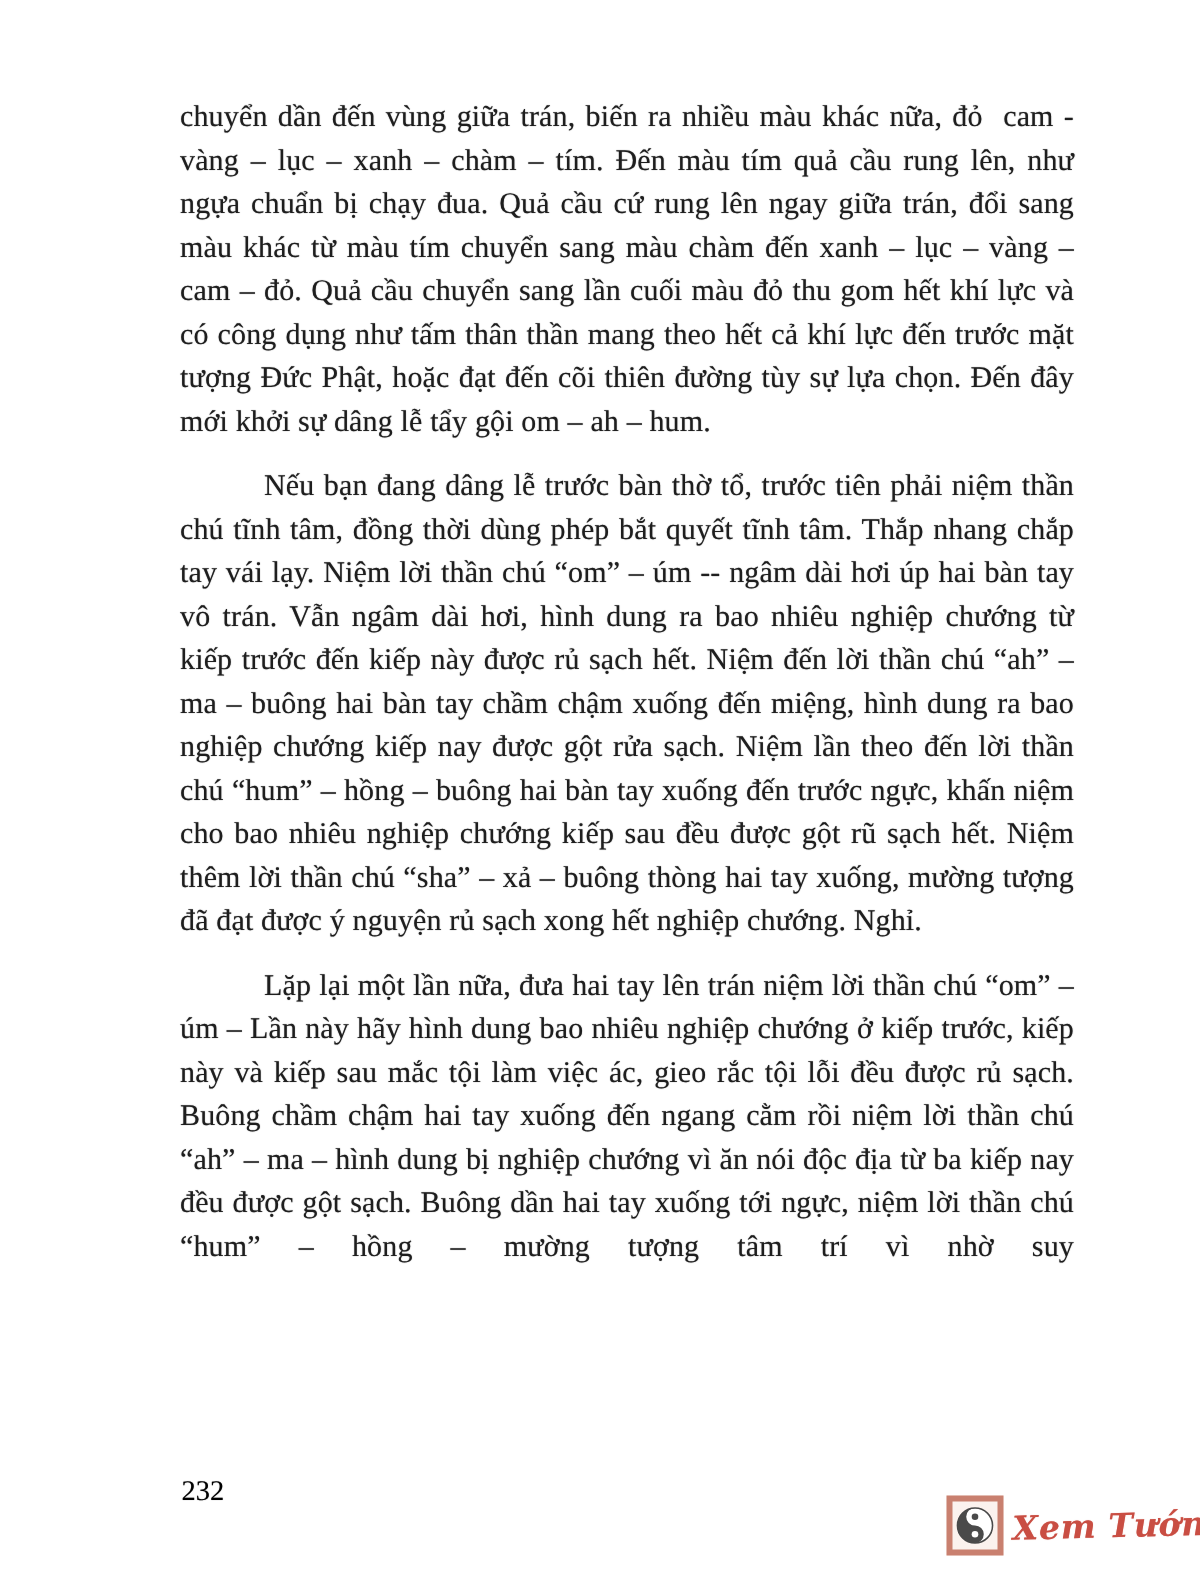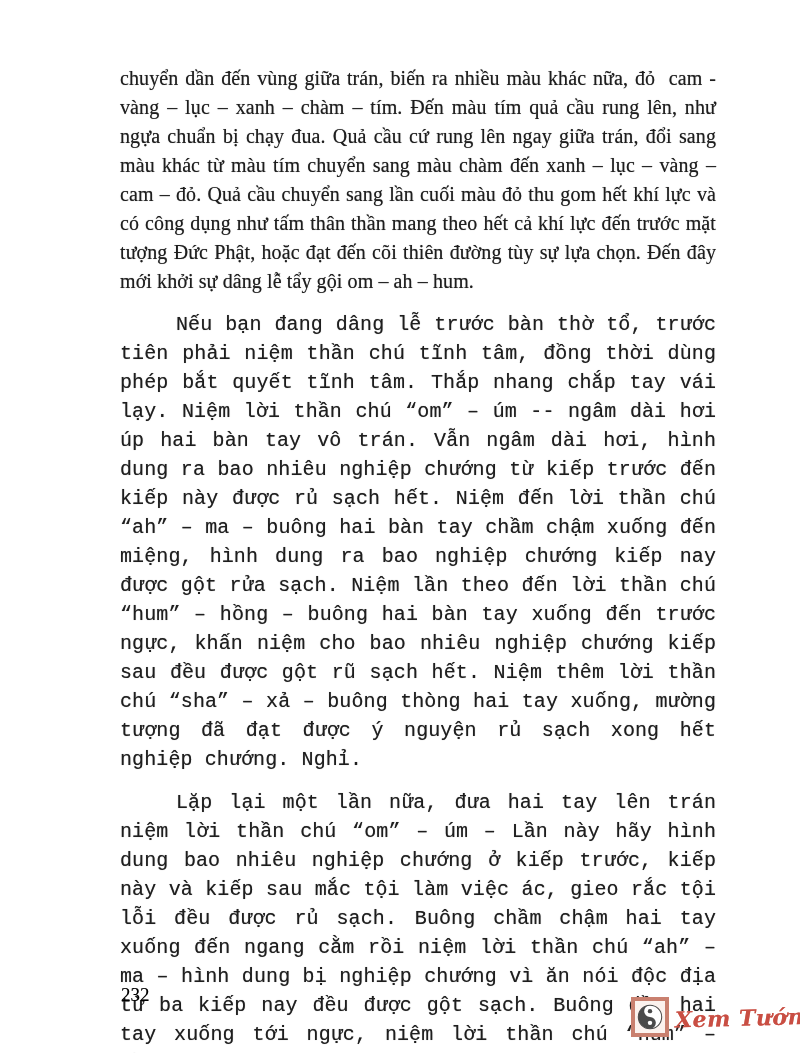--- a/index.html
+++ b/index.html
@@ -26,21 +26,20 @@
     text-align: justify;
     
     text-shadow: 0 0 0.7px rgba(25,25,25,0.6);
     letter-spacing: 0.1px;
   }
   .page-text p {
     margin: 0 0 14px 0;
   }
   .page-text p.indent {
     text-indent: 56px;
-    font-family: Liberation Mono, monospace;
   }
   .page-text p.justify-last {
     text-align-last: justify;
   }
   .page-number {
     position: absolute;
     left: 121px;
     top: 984px;
     font-size: 19px;
     color: #000000;

